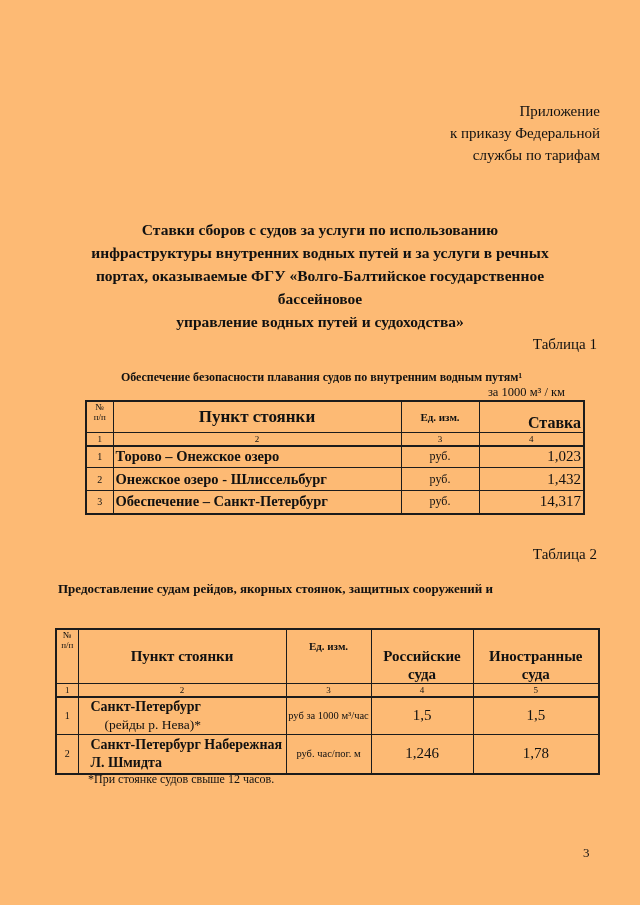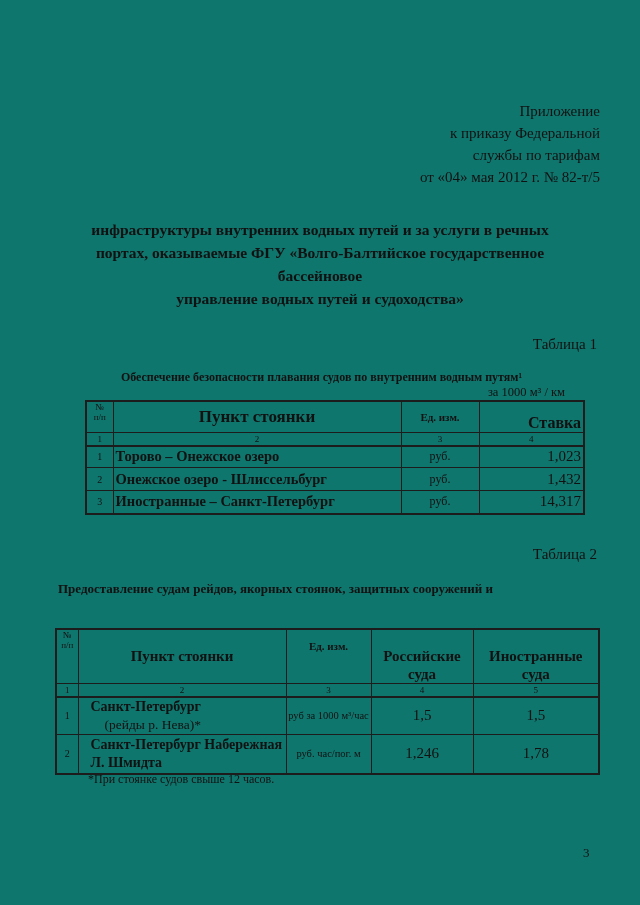--- a/index.html
+++ b/index.html
@@ -1,19 +1,19 @@
 <!DOCTYPE html>
 <html><head>
 <meta charset="utf-8">
 <style>
   html,body{margin:0;padding:0;background:#ffffff;}
   .page{
     position:relative;
     width:640px;height:905px;
-    background:#0f766e;
+    background:#fdba74;
     font-family:"Liberation Serif","DejaVu Serif",serif;
     color:#111;
     overflow:hidden;
   }
   .hdr-block{
     position:absolute;top:100px;right:40px;
     text-align:right;font-size:15px;line-height:22px;
   }
   .title-block{
     position:absolute;top:218px;left:58px;width:524px;
@@ -62,24 +62,24 @@
 </style>
 </head>
 <body>
 
 <div class="page">
 
   <div class="hdr-block">
     <div>Приложение</div>
     <div>к приказу Федеральной</div>
     <div>службы по тарифам</div>
-    <div>от «04» мая 2012 г.  № 82-т/5</div>
   </div>
 
   <div class="title-block">
+    <div>Ставки сборов с судов за услуги по использованию</div>
     <div>инфраструктуры внутренних водных путей и за услуги в речных</div>
     <div>портах, оказываемые ФГУ «Волго-Балтийское государственное</div>
     <div>бассейновое</div>
     <div>управление водных путей и судоходства»</div>
   </div>
 
   <div class="tbl-label tbl1-label">Таблица 1</div>
   <div class="caption1">Обеспечение безопасности плавания судов по внутренним водным путям¹</div>
   <div class="unit-note">за 1000 м³ / км</div>
 
@@ -113,21 +113,21 @@
       <td class="cell-rate">1,023</td>
     </tr>
     <tr style="height:23px">
       <td class="cell-n">2</td>
       <td class="cell-point">Онежское озеро - Шлиссельбург</td>
       <td class="cell-unit">руб.</td>
       <td class="cell-rate">1,432</td>
     </tr>
     <tr style="height:23px">
       <td class="cell-n">3</td>
-      <td class="cell-point">Иностранные – Санкт-Петербург</td>
+      <td class="cell-point">Обеспечение – Санкт-Петербург</td>
       <td class="cell-unit">руб.</td>
       <td class="cell-rate">14,317</td>
     </tr>
   </tbody>
     </table>
 
   <div class="tbl-label tbl2-label">Таблица 2</div>
   <div class="caption2">
     <div>Предоставление судам рейдов, якорных стоянок, защитных сооружений и</div>
   </div>

